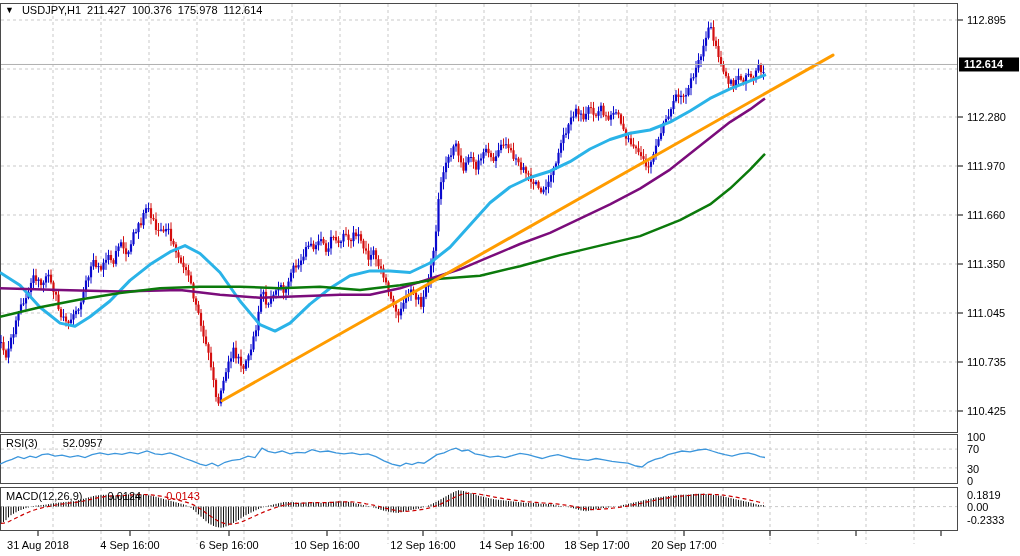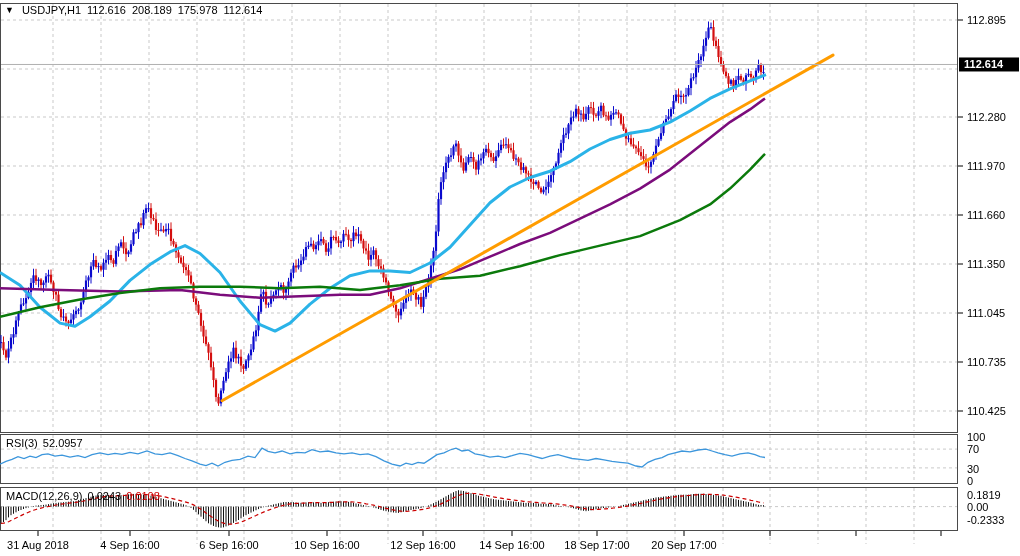--- a/index.html
+++ b/index.html
@@ -5,21 +5,21 @@
   html,body{margin:0;padding:0;background:#ffffff;width:1020px;height:556px;overflow:hidden;
     font-family:"Liberation Sans",sans-serif;}
   #wrap{position:relative;width:1020px;height:556px;background:#fff;}
   svg{position:absolute;left:0;top:0;}
   .overlay{position:absolute;font-size:11px;color:#000;white-space:nowrap;pointer-events:none;}
   #hdr{left:5px;top:4px;display:flex;align-items:center;gap:6px;}
   #hdr .tri{font-size:9px;margin-right:2px;}
   #rsiLbl{left:6px;top:437px;}
   #macdLbl{left:6px;top:490px;}
   .red{color:#cc0000;}
-  .sp{margin-left:2px;}
+  .sp{margin-left:22px;}
 </style>
 </head>
 <body>
 
 <div id="wrap">
   <svg id="chart" width="1020" height="556" viewBox="0 0 1020 556">
       <rect x="0.5" y="3.5" width="957" height="429" fill="none" stroke="#4a4a4a" stroke-width="1"></rect>
       <rect x="0.5" y="434.5" width="957" height="49" fill="none" stroke="#4a4a4a" stroke-width="1"></rect>
       <rect x="0.5" y="487.5" width="957" height="43" fill="none" stroke="#4a4a4a" stroke-width="1"></rect>
       <line x1="53" y1="4" x2="53" y2="431" stroke="#c9c9c9" stroke-dasharray="3 3"></line>
@@ -1081,29 +1081,29 @@
       <line x1="684" y1="531" x2="684" y2="536" stroke="#000"></line>
       <text x="684" y="549" fill="#000000" font-size="11" text-anchor="middle" font-family="Liberation Sans, sans-serif">20 Sep 17:00</text>
       <line x1="770" y1="531" x2="770" y2="536" stroke="#000"></line>
       <line x1="856" y1="531" x2="856" y2="536" stroke="#000"></line>
       <line x1="941" y1="531" x2="941" y2="536" stroke="#000"></line>
     </svg>
 
   <div id="hdr" class="overlay">
     <span class="tri">▼</span>
     <span>USDJPY,H1</span>
-    <span>112.616</span>
-    <span>208.189</span>
+    <span>211.427</span>
+    <span>100.376</span>
     <span>175.978</span>
     <span>112.614</span>
   </div>
 
   <div id="rsiLbl" class="overlay">
     <span>RSI(3)</span>
     <span class="sp">52.0957</span>
   </div>
 
   <div id="macdLbl" class="overlay">
     <span>MACD(12,26,9)</span>
-    <span class="sp">0.0243</span>
-    <span class="sp red">0.0108</span>
+    <span class="sp">0.0124</span>
+    <span class="sp red">0.0143</span>
   </div>
 </div>
 
 </body></html>

